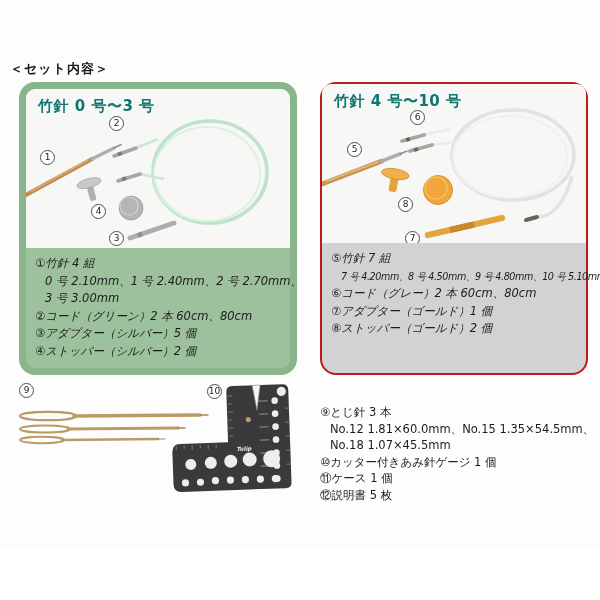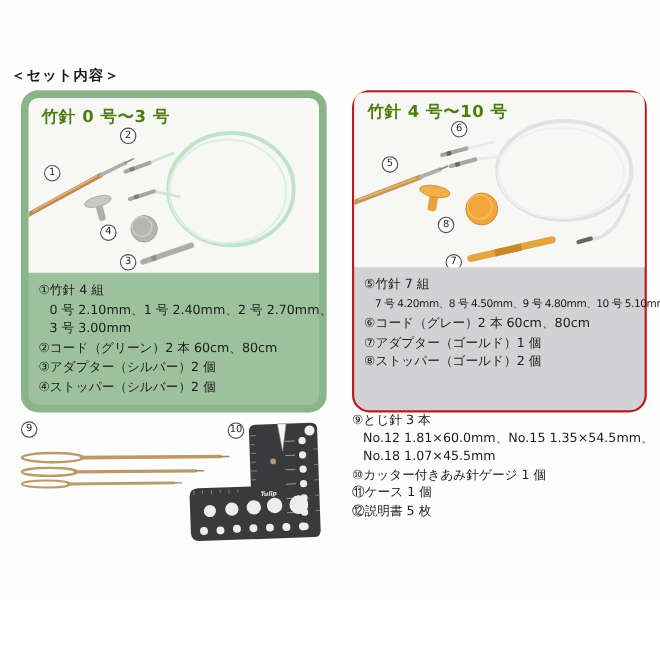--- a/index.html
+++ b/index.html
@@ -13,38 +13,38 @@
   }
   .panel{position:absolute;box-sizing:border-box;border-radius:16px;}
   .panel.green{left:19px;top:82px;width:278px;height:293px;background:#9dc09d;border:7px solid #8ab58a;}
   .panel.gray{left:320px;top:82px;width:268px;height:293px;background:#d2d2d4;border:2px solid #b91c1c;}
   .photo{
     position:relative;width:100%;height:159px;background:#f7f7f5;
     border-radius:9px 9px 0 0;overflow:hidden;
   }
   .panel-header{
     position:absolute;left:12px;top:8px;font-size:15px;font-weight:bold;
-    color:#4d7c0f;letter-spacing:0.5px;z-index:3;
+    color:#0f766e;letter-spacing:0.5px;z-index:3;
   }
   .photo svg{position:absolute;left:0;top:0;}
   .marker{
     position:absolute;width:15px;height:15px;border-radius:50%;
     background:#ffffff;border:1px solid #4d4d4d;box-sizing:border-box;
     font-size:9px;line-height:13px;text-align:center;color:#222;z-index:4;
     font-weight:500;
   }
-  .list{padding:7px 25px 0 9px;}
+  .list{padding:7px 25px 0 9px;font-style:italic;}
   .line{
     font-size:11.5px;line-height:17.5px;white-space:nowrap;color:#1c1c1c;
     font-weight:500;
   }
   .line.indent{padding-left:10px;}
   .line.condensed{font-size:9.6px;letter-spacing:-0.4px;}
   .bottom-left{position:absolute;left:10px;top:380px;width:290px;height:130px;}
-  .bottom-right{position:absolute;left:320px;top:373px;width:275px;}
+  .bottom-right{position:absolute;left:320px;top:404px;width:275px;}
   .bottom-right .line{line-height:16.5px;}
 </style>
 </head>
 <body>
 
 <div class="canvas">
 
   <div class="page-title">＜セット内容＞</div>
 
   <section class="panel green">
@@ -81,21 +81,21 @@
       <span class="marker" style="left:14px;top:61px">1</span>
       <span class="marker" style="left:83px;top:27px">2</span>
       <span class="marker" style="left:83px;top:142px">3</span>
       <span class="marker" style="left:65px;top:115px">4</span>
     </div>
     <div class="list">
       <div class="line">①竹針 4 組</div>
       <div class="line indent">0 号 2.10mm、1 号 2.40mm、2 号 2.70mm、</div>
       <div class="line indent">3 号 3.00mm</div>
       <div class="line">②コード（グリーン）2 本 60cm、80cm</div>
-      <div class="line">③アダプター（シルバー）2 個</div>
+      <div class="line">③アダプター（シルバー）5 個</div>
       <div class="line">④ストッパー（シルバー）2 個</div>
     </div>
   </section>
 
   <section class="panel gray">
     <div class="photo">
       <div class="panel-header">竹針 4 号〜10 号</div>
       <svg width="256" height="159" viewBox="0 0 256 159">
 
         <line x1="0" y1="100" x2="60" y2="77" stroke="#c89452" stroke-width="4.6" stroke-linecap="round"></line>

